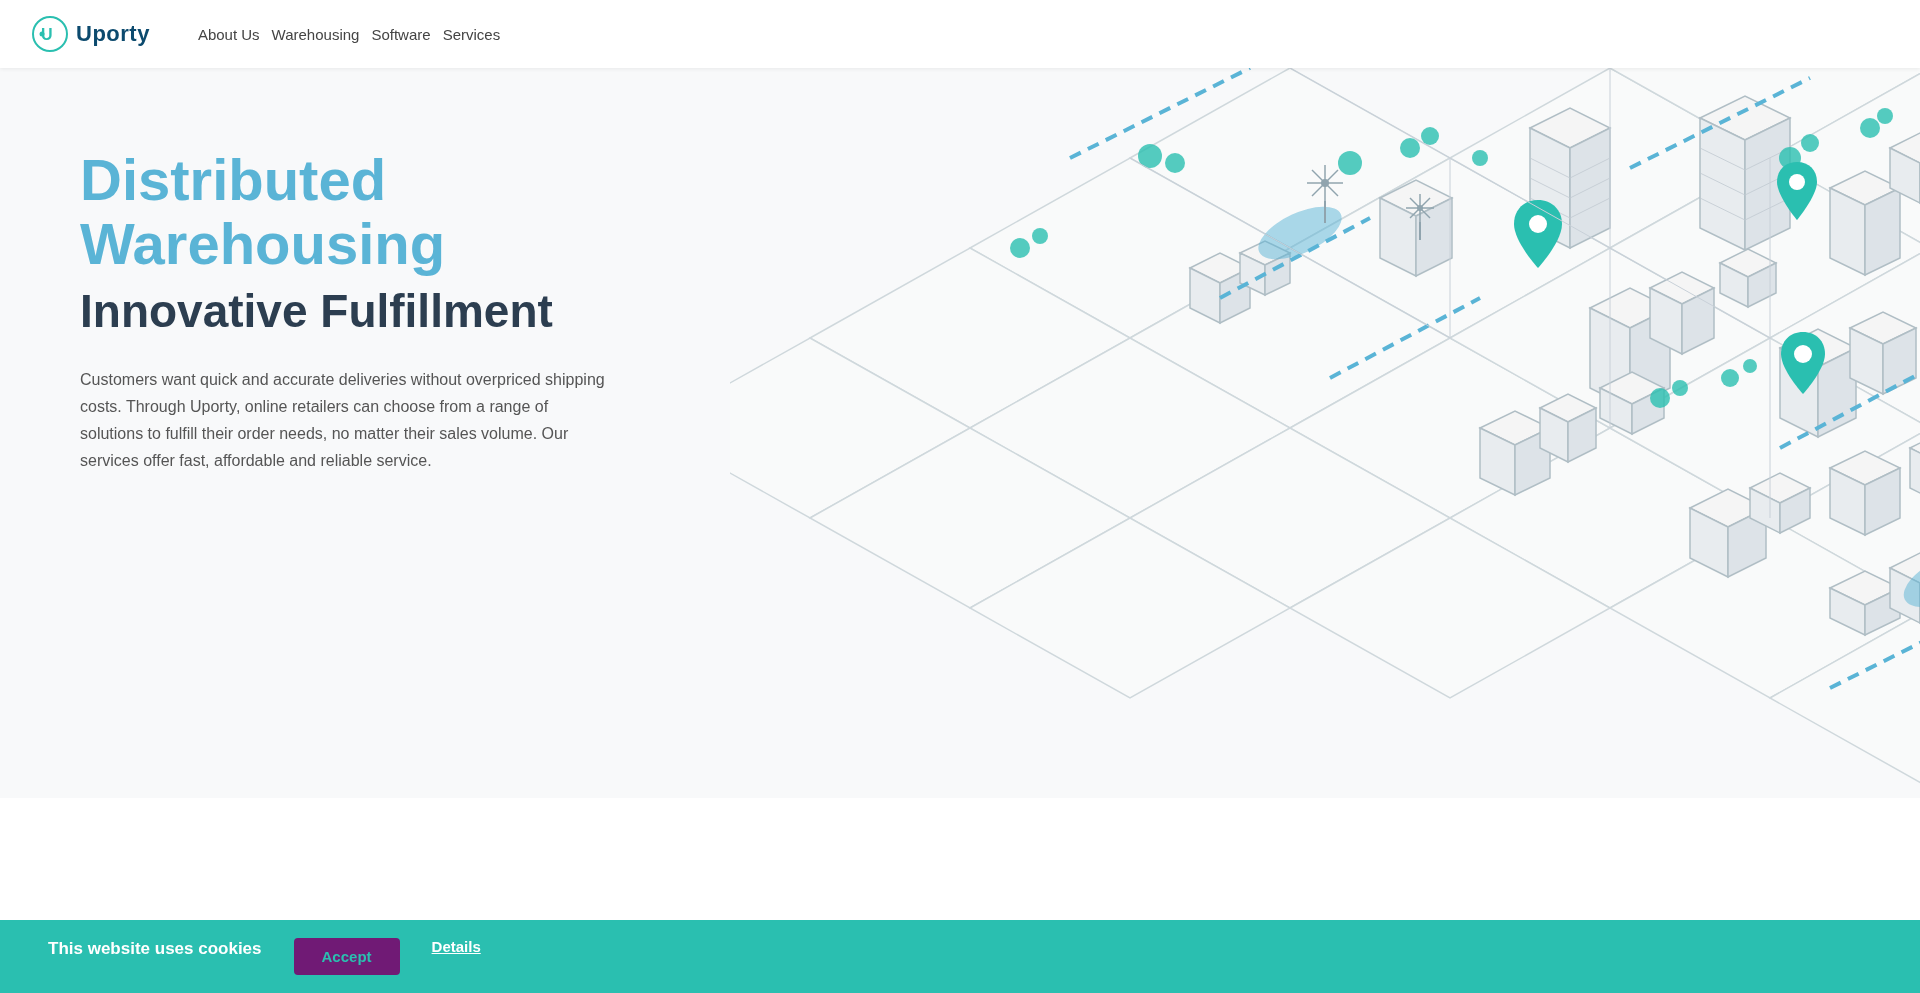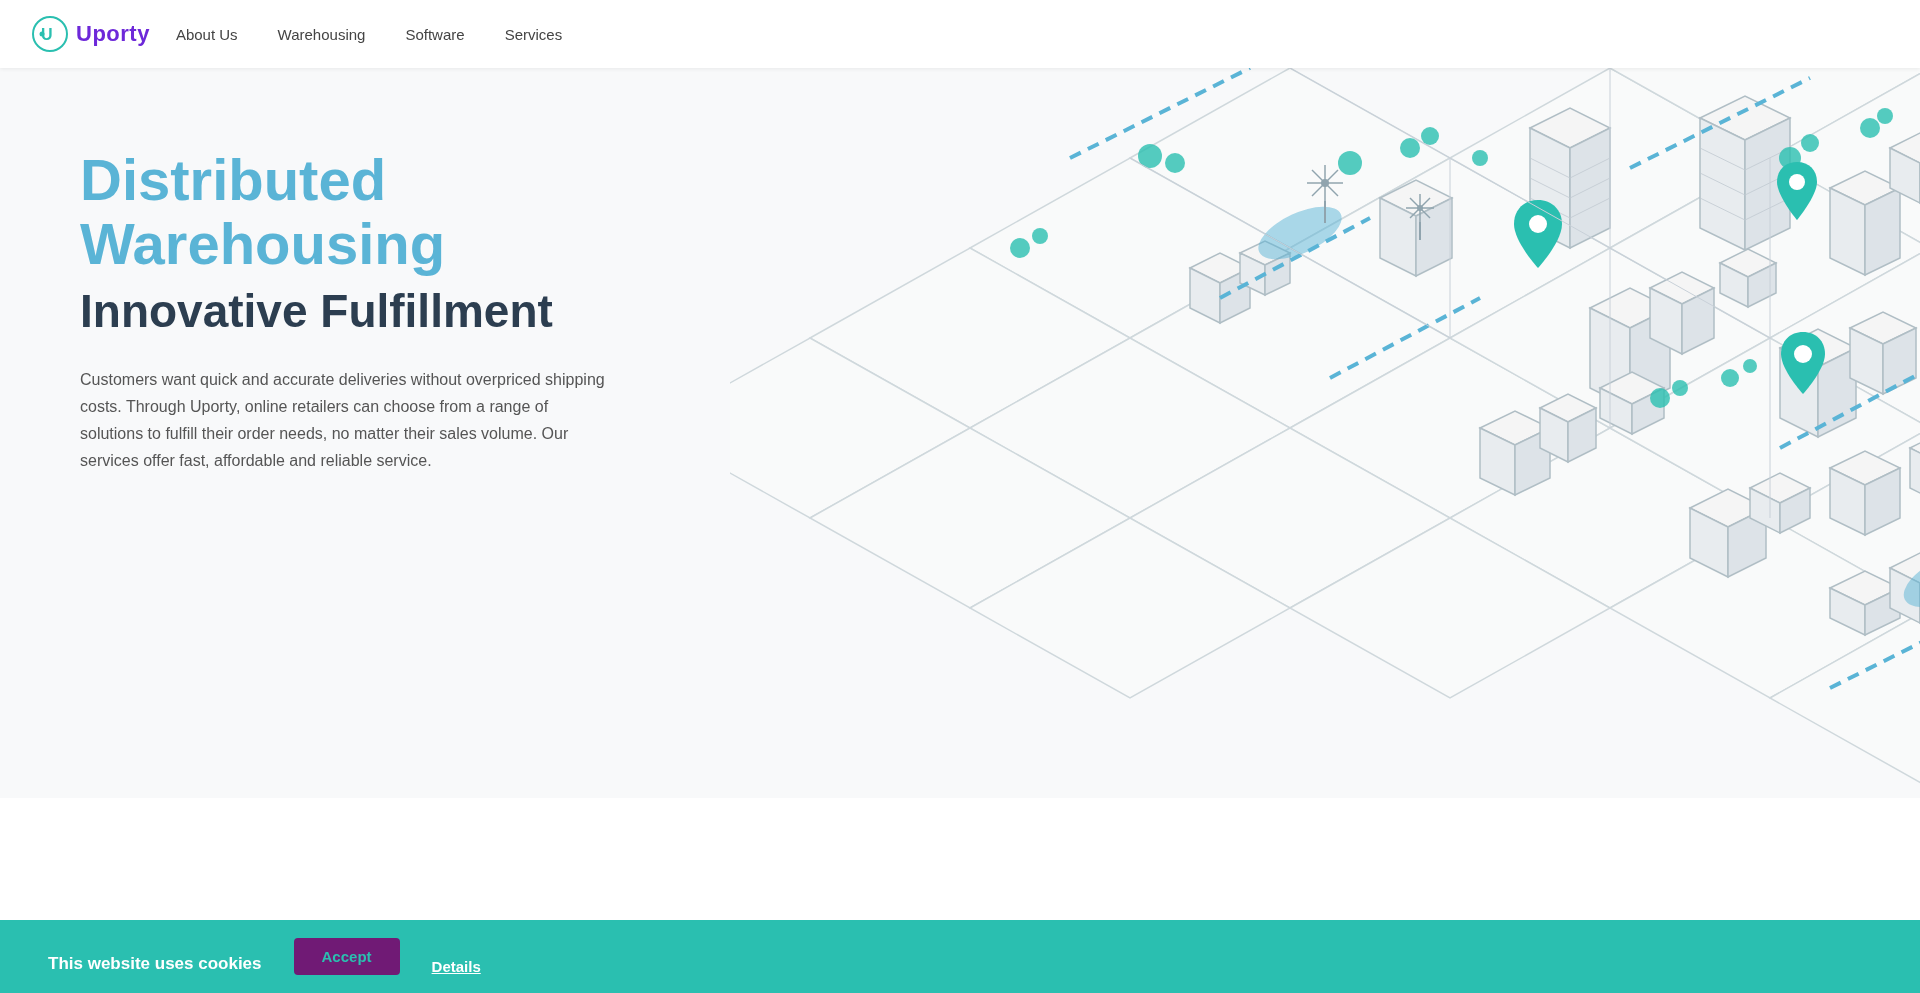--- a/index.html
+++ b/index.html
@@ -22,28 +22,28 @@
       align-items: center;
       gap: 8px;
       text-decoration: none;
     }
     .logo-icon {
       width: 36px; height: 36px;
     }
     .logo-text {
       font-size: 22px;
       font-weight: 700;
-      color: #6d28d9;
+      color: #0c4a6e;
       letter-spacing: 0.5px;
     }
     .nav-links {
       display: flex;
       align-items: flex-end;
-      gap: 40px;
-      margin-left: 26px;
+      gap: 12px;
+      margin-left: 48px;
     }
     .nav-link {
       font-size: 15px;
       color: #444;
       text-decoration: none;
       font-weight: 500;
     }
     .nav-right {
       margin-left: auto;
       display: flex;
@@ -124,21 +124,21 @@
       line-height: 1.7;
       max-width: 530px;
     }
 
     
     .cookie-banner {
       position: fixed;
       bottom: 0; left: 0; right: 0;
       background: #2abfb0;
       display: flex;
-      align-items: flex-end;
+      align-items: flex-start;
       padding: 18px 48px;
       gap: 32px;
       z-index: 200;
     }
     .cookie-title {
       font-size: 17px;
       font-weight: 700;
       color: #fff;
       min-width: 180px;
       line-height: 1.3;

